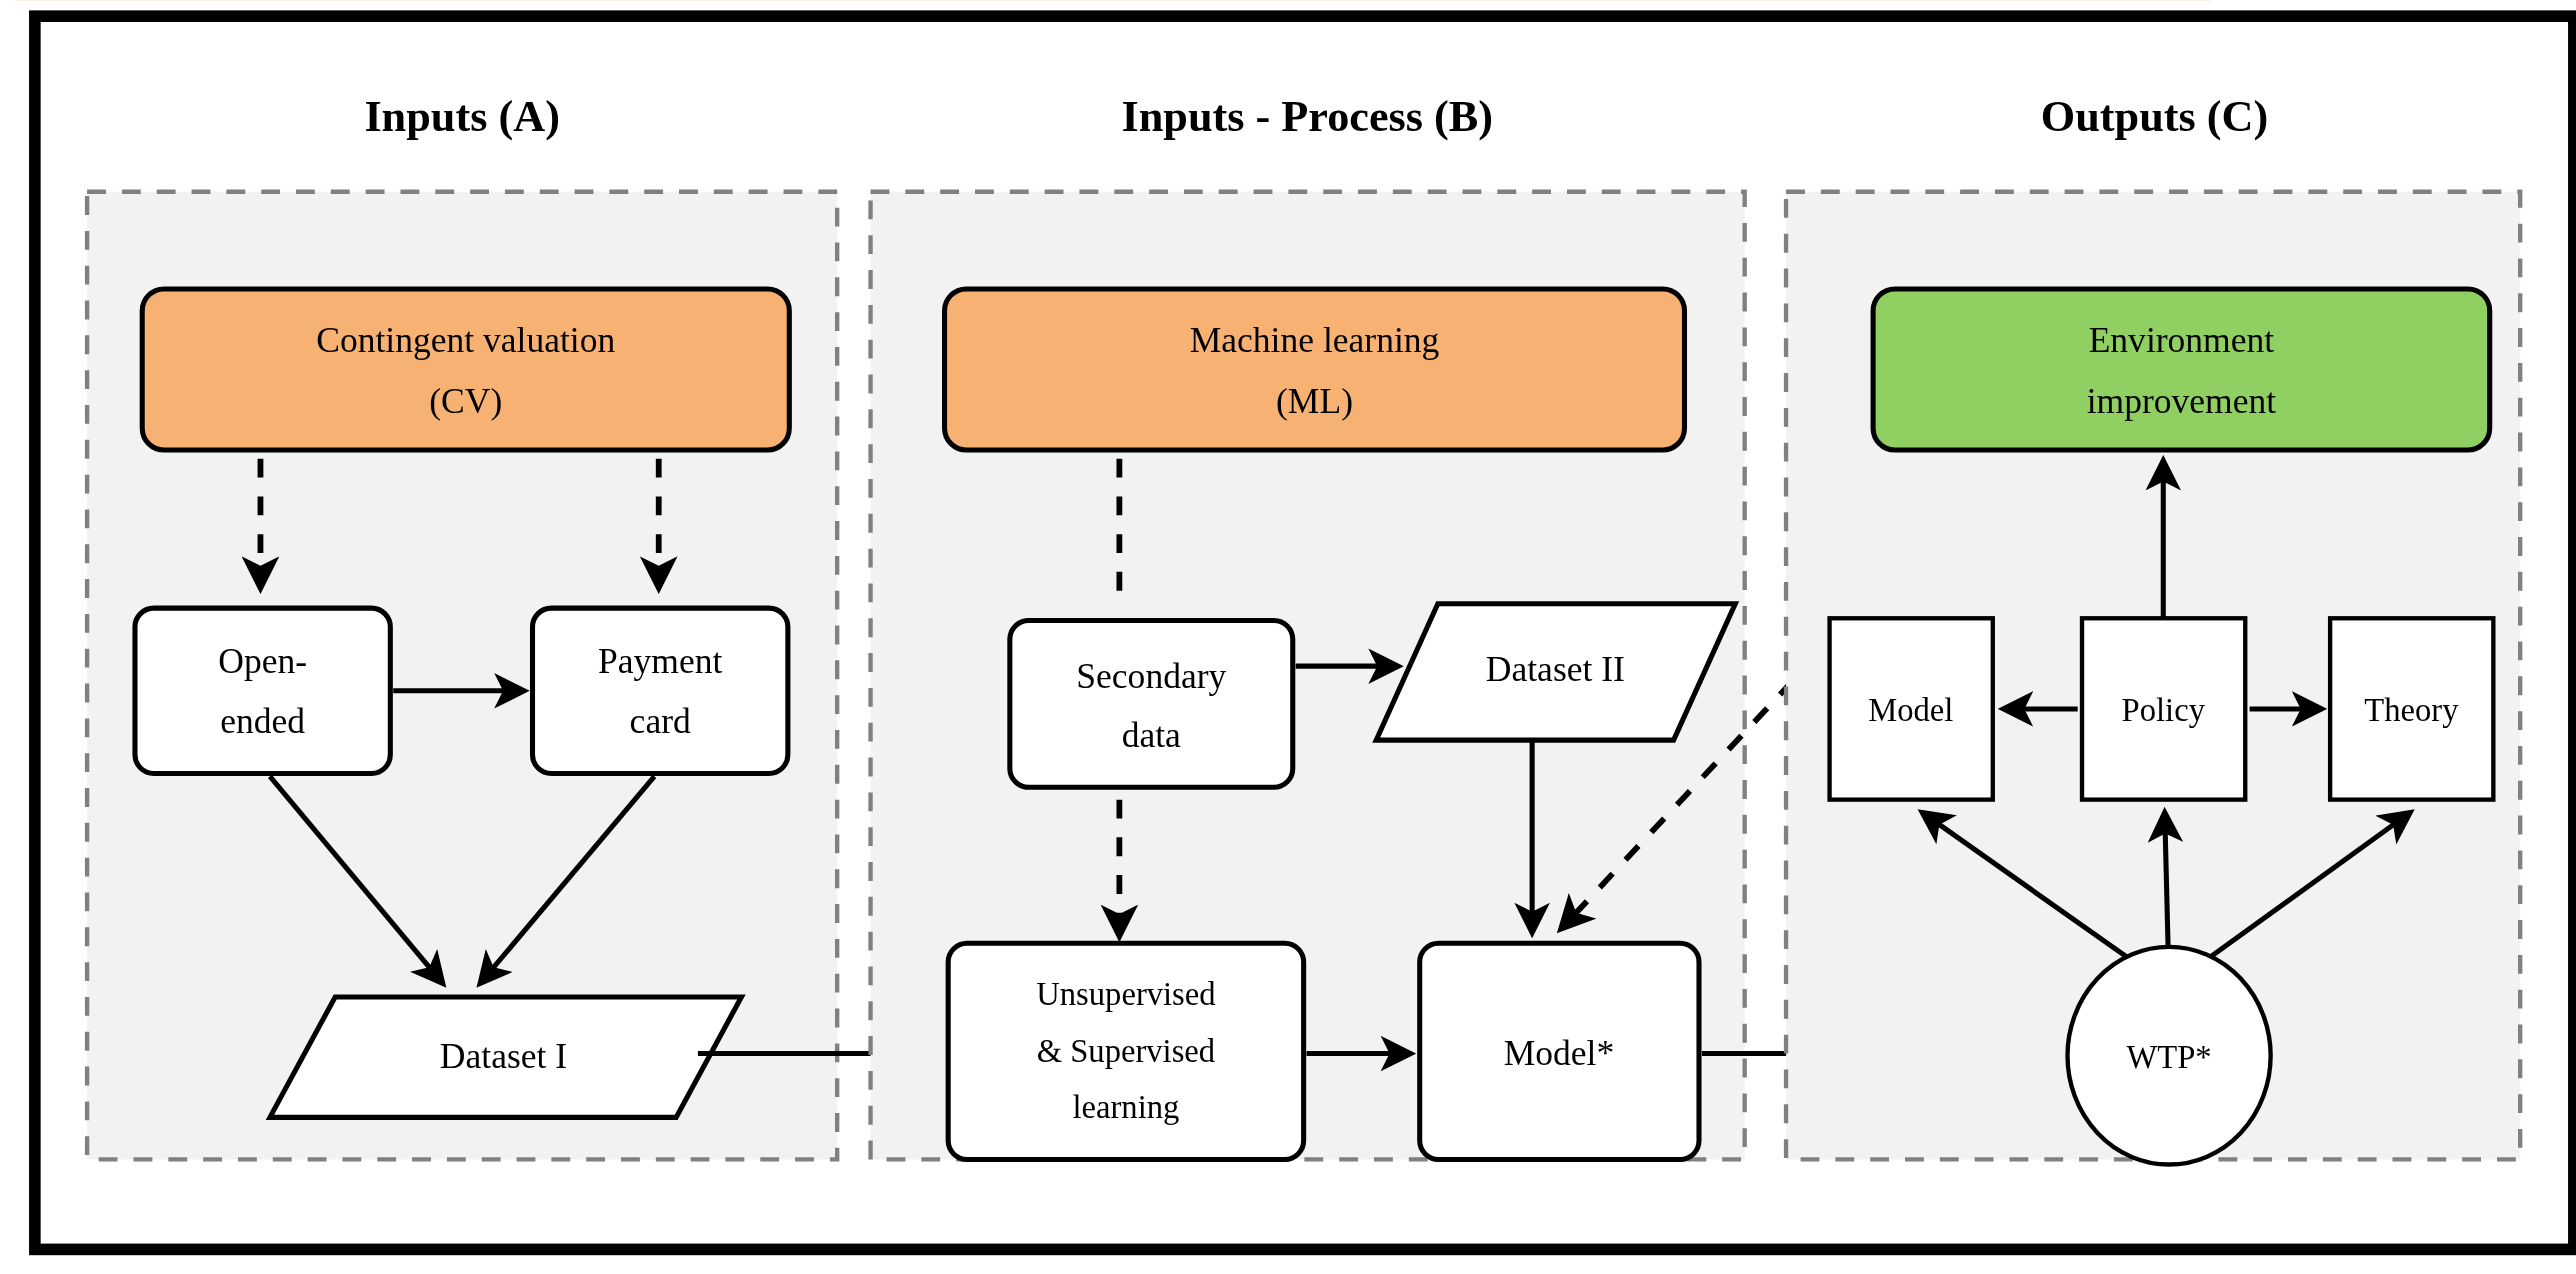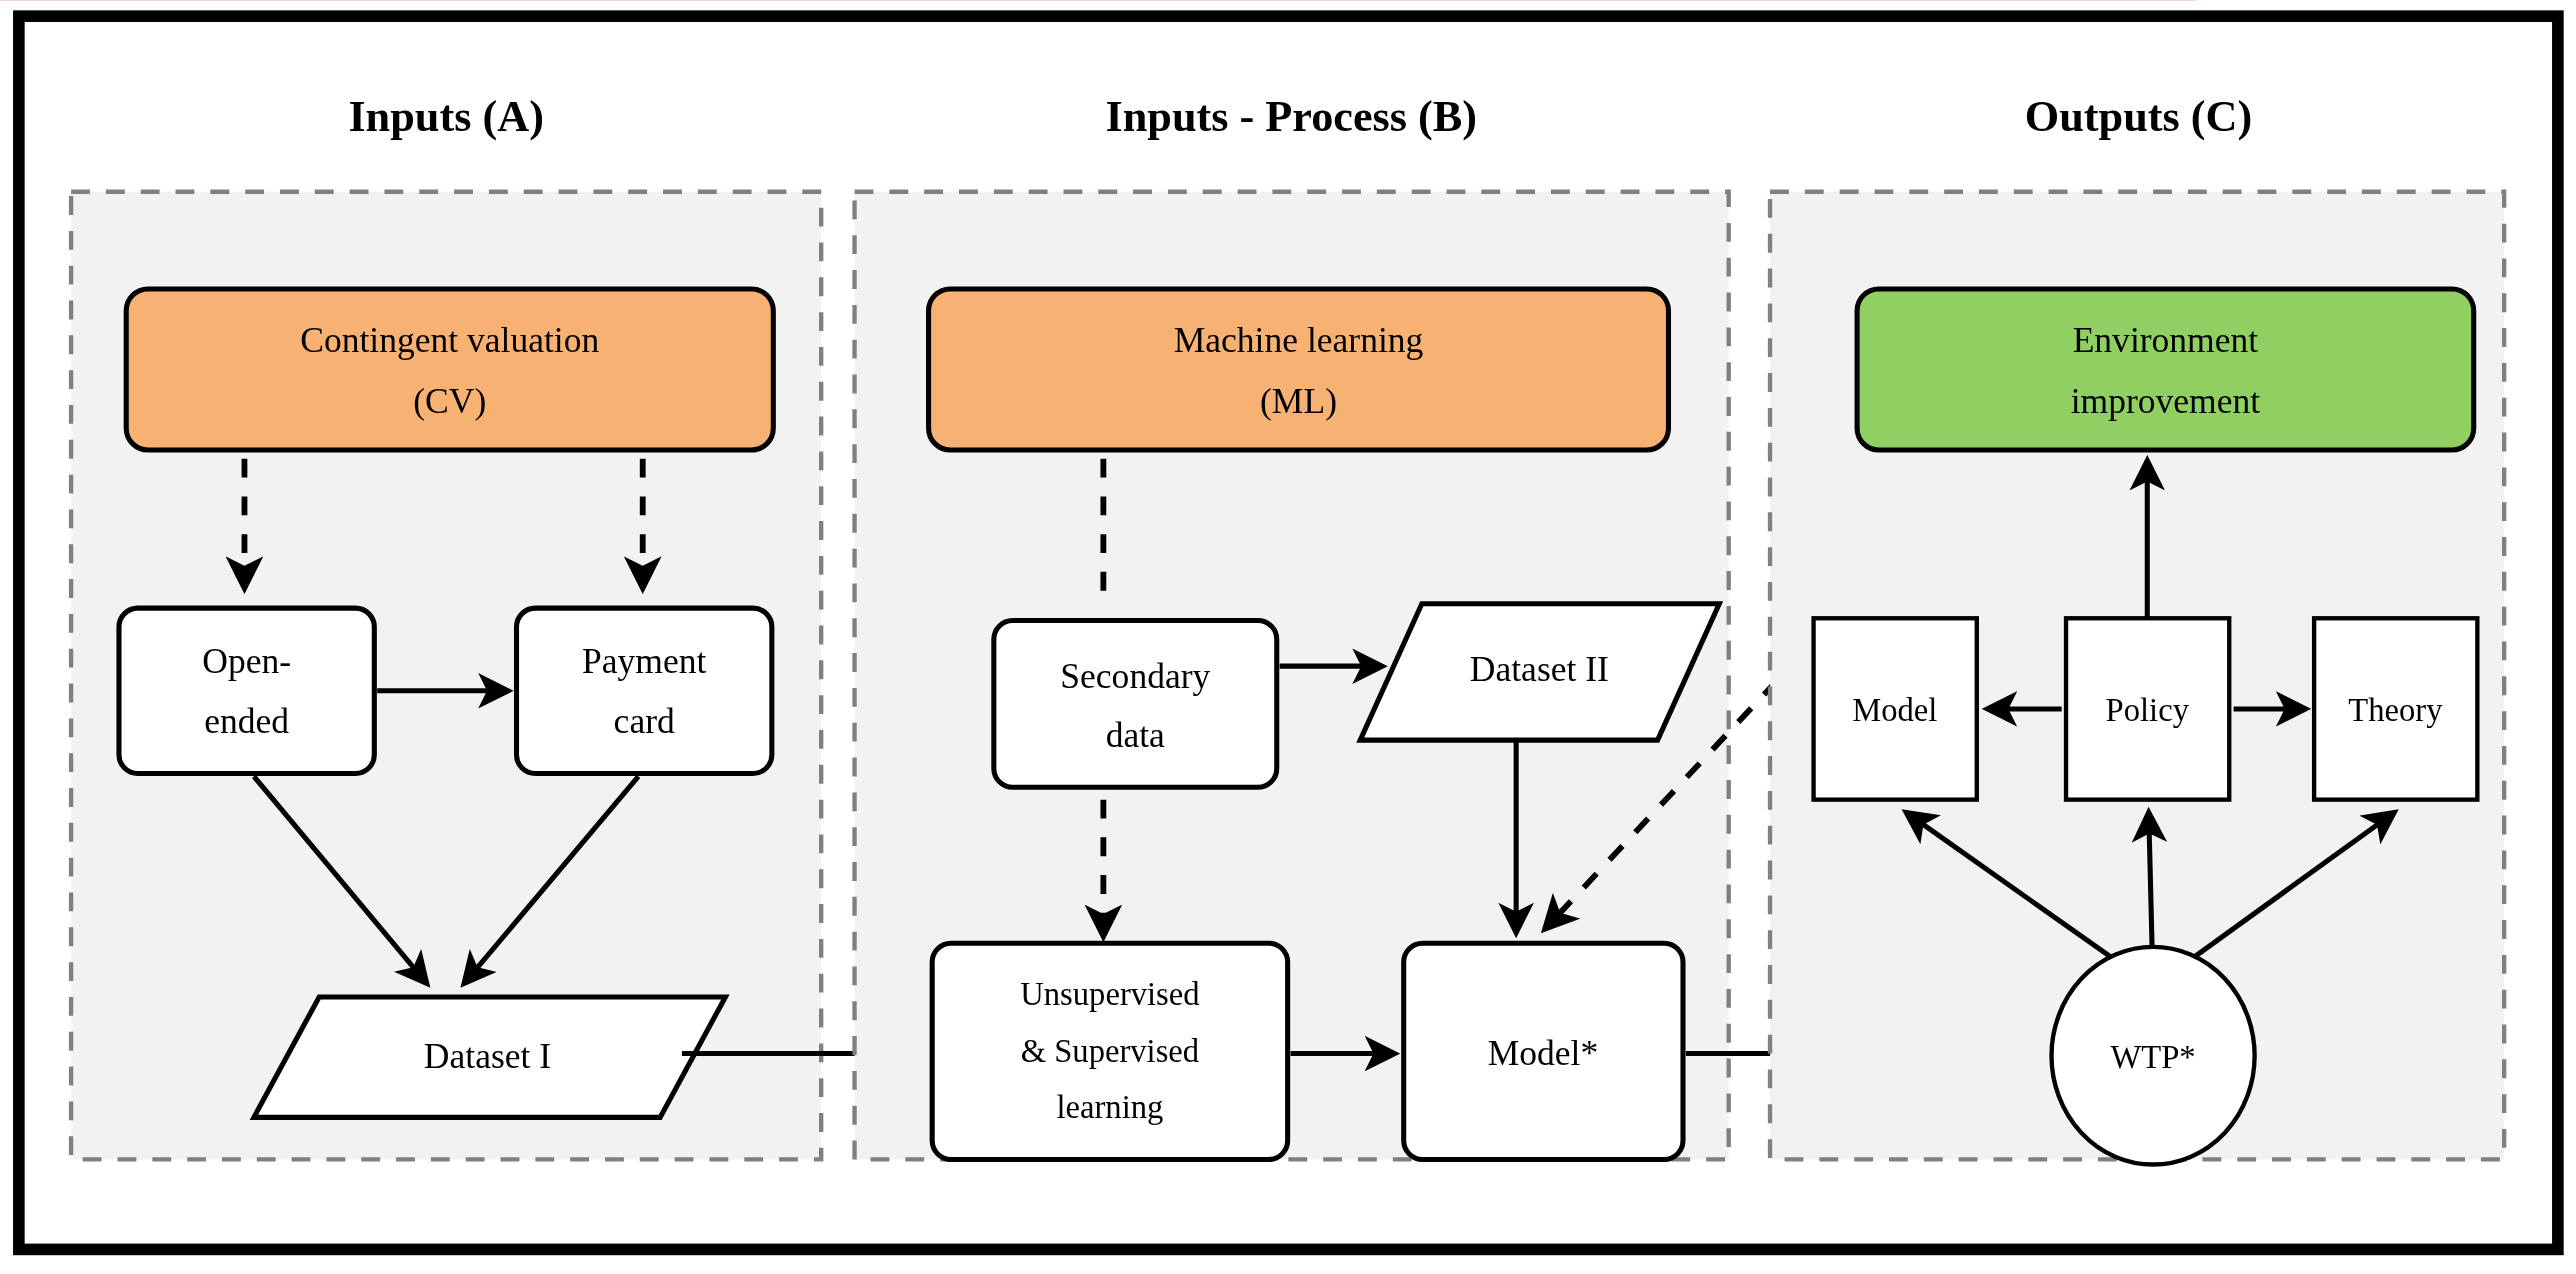--- a/index.html
+++ b/index.html
@@ -10,21 +10,22 @@
   body {
     width: 2576px;
     height: 1275px;
     font-family: "Liberation Serif", "DejaVu Serif", serif;
     overflow: hidden;
   }
   #figure-root {
     position: relative;
     width: 2196px;
     height: 1275px;
-    background: #c2410c;
+    background: #fdba74;
+    margin-left: 16px;
   }
   #diagram-svg {
     display: block;
     width: 2576px;
     height: 1275px;
   }
   .panel-title {
     font-family: "Liberation Serif", "DejaVu Serif", serif;
     font-weight: bold;
     font-size: 61px;

